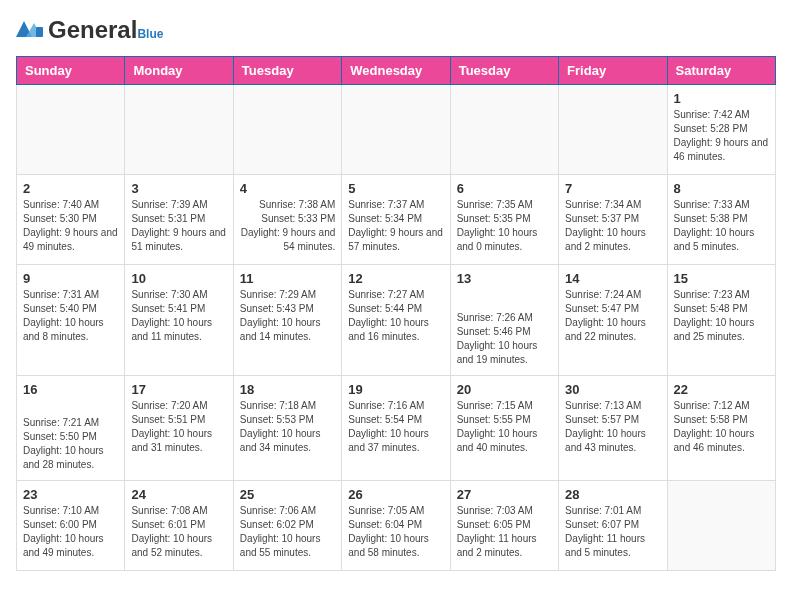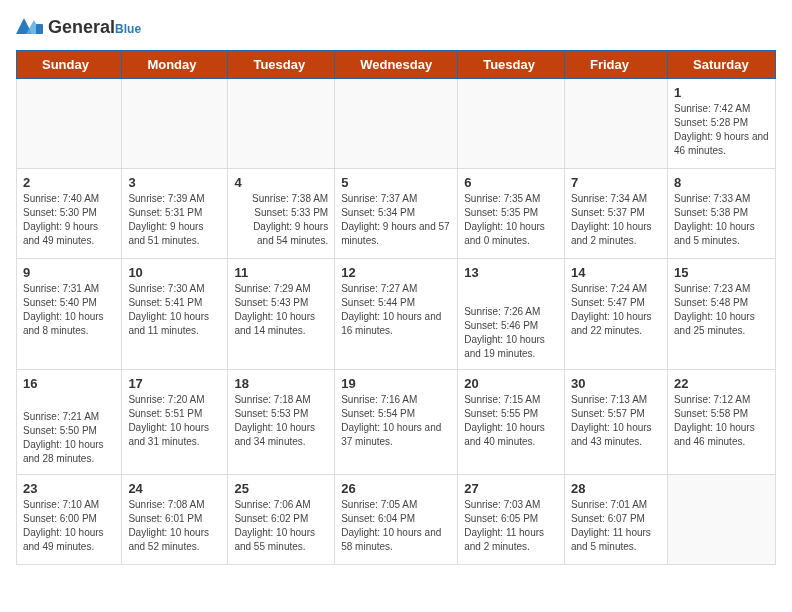--- a/index.html
+++ b/index.html
@@ -14,39 +14,39 @@
       display: flex;
       justify-content: space-between;
       align-items: flex-start;
       margin-bottom: 12px;
     }
     .logo {
       display: flex;
       align-items: center;
       gap: 4px;
     }
-    .logo-text-general { font-size: 18px; font-weight: bold; color: #333; }
+    .logo-text-general { font-size: 24px; font-weight: bold; color: #333; }
     .logo-text-blue { font-size: 12px; font-weight: bold; color: #2a7abf; }
     .logo-icon {
       width: 28px;
       height: 22px;
     }
     .title-area { text-align: right; }
     .cal-title { font-size: 36px; font-weight: bold; color: #333; }
     .cal-subtitle { font-size: 16px; color: #555; }
 
     .calendar {
       width: 100%;
       border-collapse: collapse;
       border: 1px solid #ccc;
     }
     .calendar th {
-      background-color: #c2410c;
+      background-color: #ec4899;
       color: white;
-      padding: 6px 25px;
+      padding: 6px 8px;
       font-size: 13px;
       font-weight: bold;
       text-align: left;
       border: 1px solid #1d6aaa;
     }
     .calendar td {
       width: calc(100% / 7);
       vertical-align: top;
       border: 1px solid #ddd;
       padding: 6px 6px 8px 6px;

